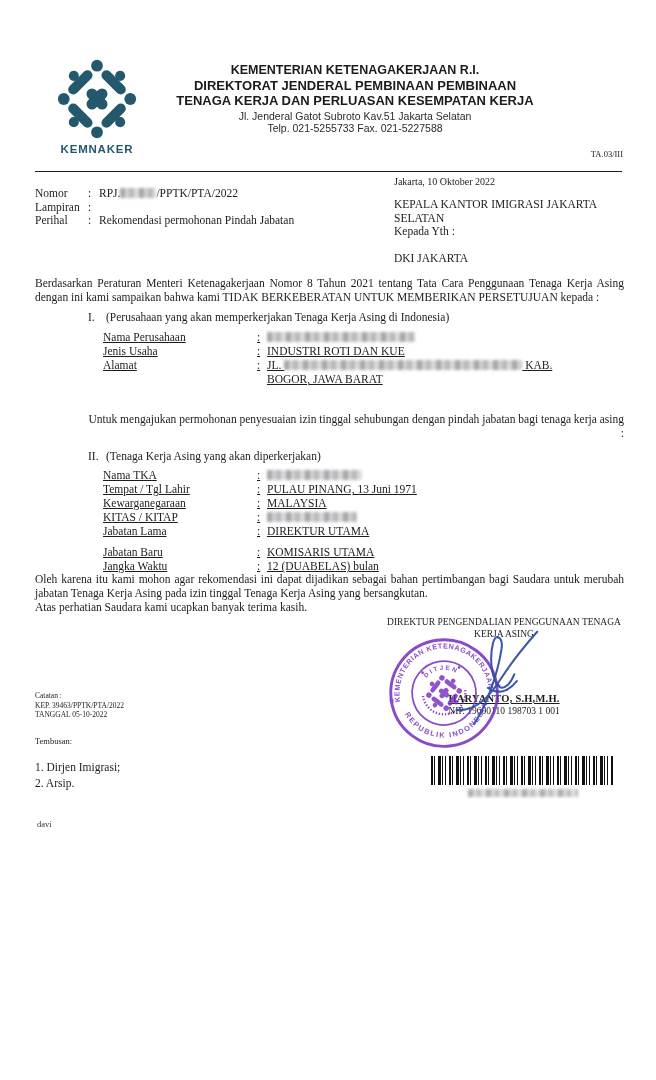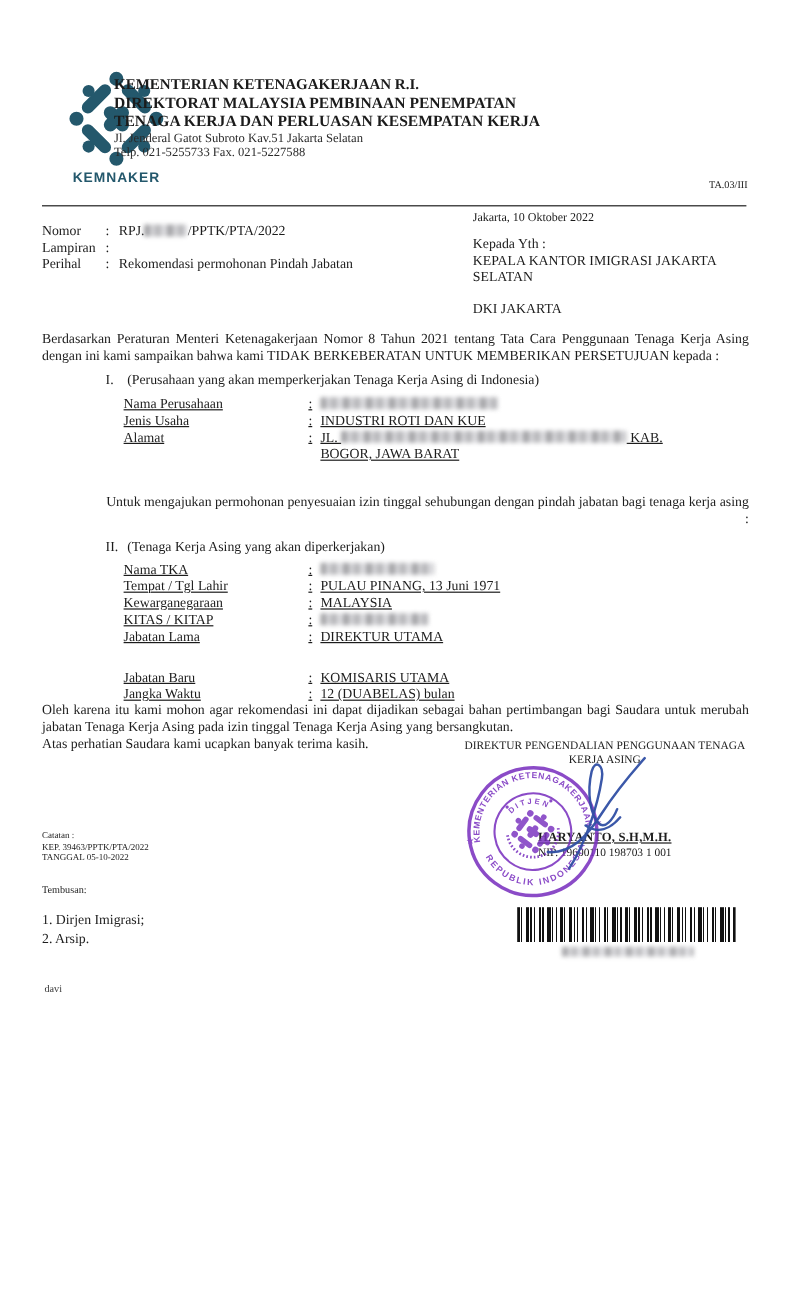--- a/index.html
+++ b/index.html
@@ -5,22 +5,22 @@
   html,body{margin:0;padding:0;background:#ffffff;}
   .page{
     position:relative;width:656px;height:1080px;background:#ffffff;overflow:hidden;
     font-family:"Liberation Serif",serif;color:#1c1c1c;
   }
   
   .logo{position:absolute;left:55px;top:56px;width:84px;height:86px;color:#24586c;}
   .logo-caption{position:absolute;left:46px;top:143px;width:102px;text-align:center;
     font-family:"Liberation Sans",sans-serif;font-weight:bold;font-size:11.5px;
     letter-spacing:.8px;color:#24586c;}
-  .lh-text{position:absolute;left:95px;top:63px;width:520px;
-    font-family:Liberation Serif, serif;color:#1b1b1b;}
+  .lh-text{position:absolute;left:95px;top:63px;width:520px;text-align:center;
+    font-family:Liberation Sans, sans-serif;color:#1b1b1b;}
   .lh1{font-size:12.5px;font-weight:bold;line-height:14.5px;}
   .lh2,.lh3{font-size:13px;font-weight:bold;line-height:15px;}
   .lh-addr{font-size:10.5px;line-height:12.5px;margin-top:2px;color:#2a2a2a;}
   .lh-phone{font-size:10.5px;line-height:12.5px;color:#2a2a2a;}
   .refcode{position:absolute;right:33px;top:149px;font-size:8.5px;color:#222;}
   .rule{position:absolute;left:35px;right:34px;top:171px;border-top:1.6px solid #1f1f1f;height:0;}
   
   .dateline{position:absolute;left:394px;top:176px;font-size:10px;}
   .meta{position:absolute;left:35px;top:187px;width:330px;font-size:11.5px;}
   .meta .frow{display:flex;line-height:13.5px;}
@@ -28,21 +28,21 @@
   .meta .fcolon{width:6px;flex:none;padding-right:5px;}
   .recipient{position:absolute;left:394px;top:198px;width:232px;font-size:11.5px;line-height:13.5px;}
   .recipient .region{margin-top:13px;}
   
   .body{position:absolute;left:35px;top:277px;width:589px;font-size:11.5px;line-height:13.7px;}
   .body p{margin:0;text-align:justify;}
   .sec-heading{margin-top:7px;padding-left:53px;text-align:left;}
   .secnum{display:inline-block;width:18px;}
   .fields{margin-top:5px;padding-left:68px;}
   .fields .frow{display:flex;line-height:14px;text-decoration:underline;}
-  .fields .frow.gap{margin-top:20px;}
+  .fields .frow.gap{margin-top:7px;}
   .fields .flabel{width:154px;flex:none;}
   .fields .fcolon{width:6px;flex:none;padding-right:4px;}
   .fields .fvalue{flex:1;}
   .bridge{margin-top:27px;padding-left:53px;text-align:right;}
   .sec2-heading{margin-top:9px;}
   .closing{margin-top:10px;}
   .closing2{margin-top:0;}
   .redacted{display:inline-block;height:10px;border-radius:1px;vertical-align:-1px;
     background:repeating-linear-gradient(90deg,#8f8f93 0 5px,#c7c7cb 5px 9px,#a7a7ab 9px 14px,#d2d2d6 14px 19px);
     filter:blur(1.6px);opacity:.8;}
@@ -92,21 +92,21 @@
     </symbol>
   </svg>
 
   <svg class="logo" viewBox="0 0 100 100">
     <use href="#kemnaker-mark" width="100" height="100"></use>
   </svg>
   <div class="logo-caption">KEMNAKER</div>
 
   <div class="lh-text">
     <div class="lh1">KEMENTERIAN KETENAGAKERJAAN R.I.</div>
-    <div class="lh2">DIREKTORAT MALAYSIA PEMBINAAN PENEMPATAN</div>
+    <div class="lh2">DIREKTORAT JENDERAL PEMBINAAN PEMBINAAN</div>
     <div class="lh3">TENAGA KERJA DAN PERLUASAN KESEMPATAN KERJA</div>
     <div class="lh-addr">Jl. Jenderal Gatot Subroto Kav.51 Jakarta Selatan</div>
     <div class="lh-phone">Telp. 021-5255733 Fax. 021-5227588</div>
   </div>
 
   <div class="refcode">TA.03/III</div>
   <div class="rule"></div>
 
   <div class="dateline">Jakarta, 10 Oktober 2022</div>
 
@@ -122,25 +122,25 @@
         <span class="fvalue"></span>
       </div>
       <div class="frow">
         <span class="flabel">Perihal</span>
         <span class="fcolon">:</span>
         <span class="fvalue">Rekomendasi permohonan Pindah Jabatan</span>
       </div>
     </div>
 
   <div class="recipient">
-    <div>Kepada Yth :</div>
     <div>
         <div>KEPALA KANTOR IMIGRASI JAKARTA</div>
         <div>SELATAN</div>
       </div>
+    <div>Kepada Yth :</div>
     <div class="region">DKI JAKARTA</div>
   </div>
 
   <div class="body">
     <p>Berdasarkan Peraturan Menteri Ketenagakerjaan Nomor 8 Tahun 2021 tentang Tata Cara Penggunaan Tenaga Kerja Asing dengan ini kami sampaikan bahwa kami TIDAK BERKEBERATAN UNTUK MEMBERIKAN PERSETUJUAN kepada :</p>
 
     <div class="sec-heading">
       <span class="secnum">I.</span><span>(Perusahaan yang akan memperkerjakan Tenaga Kerja Asing di Indonesia)</span>
     </div>
     <div class="fields">

